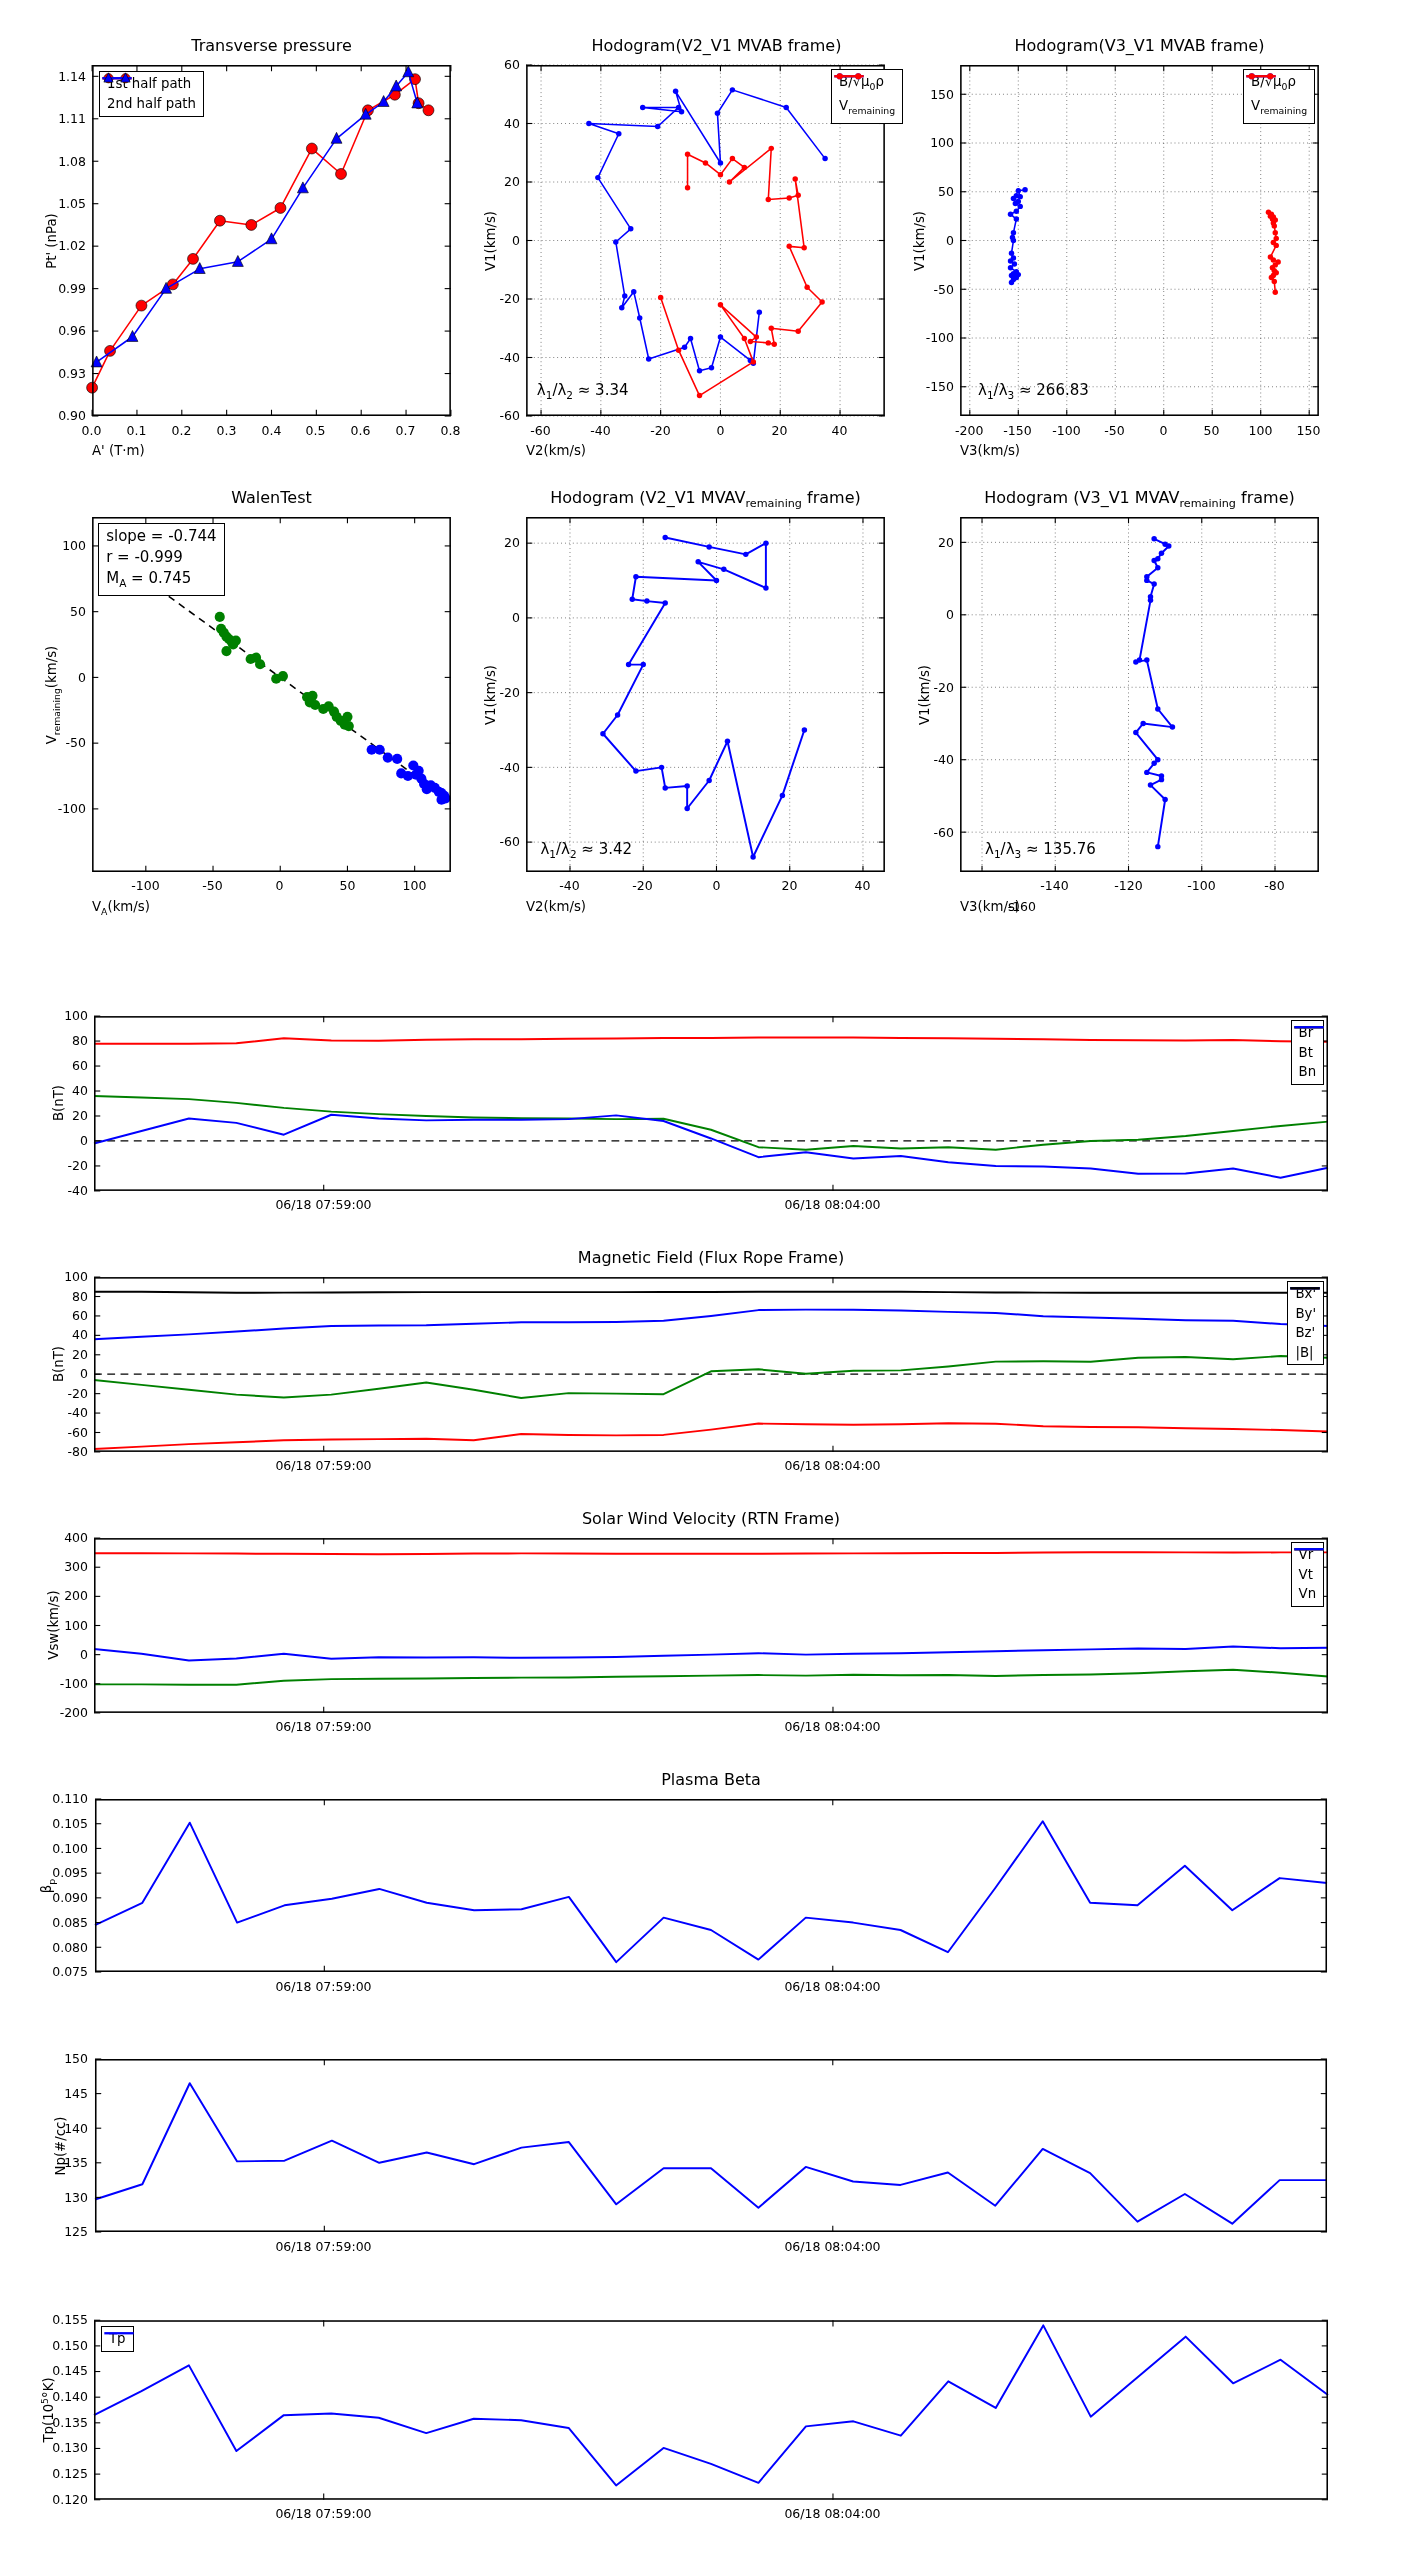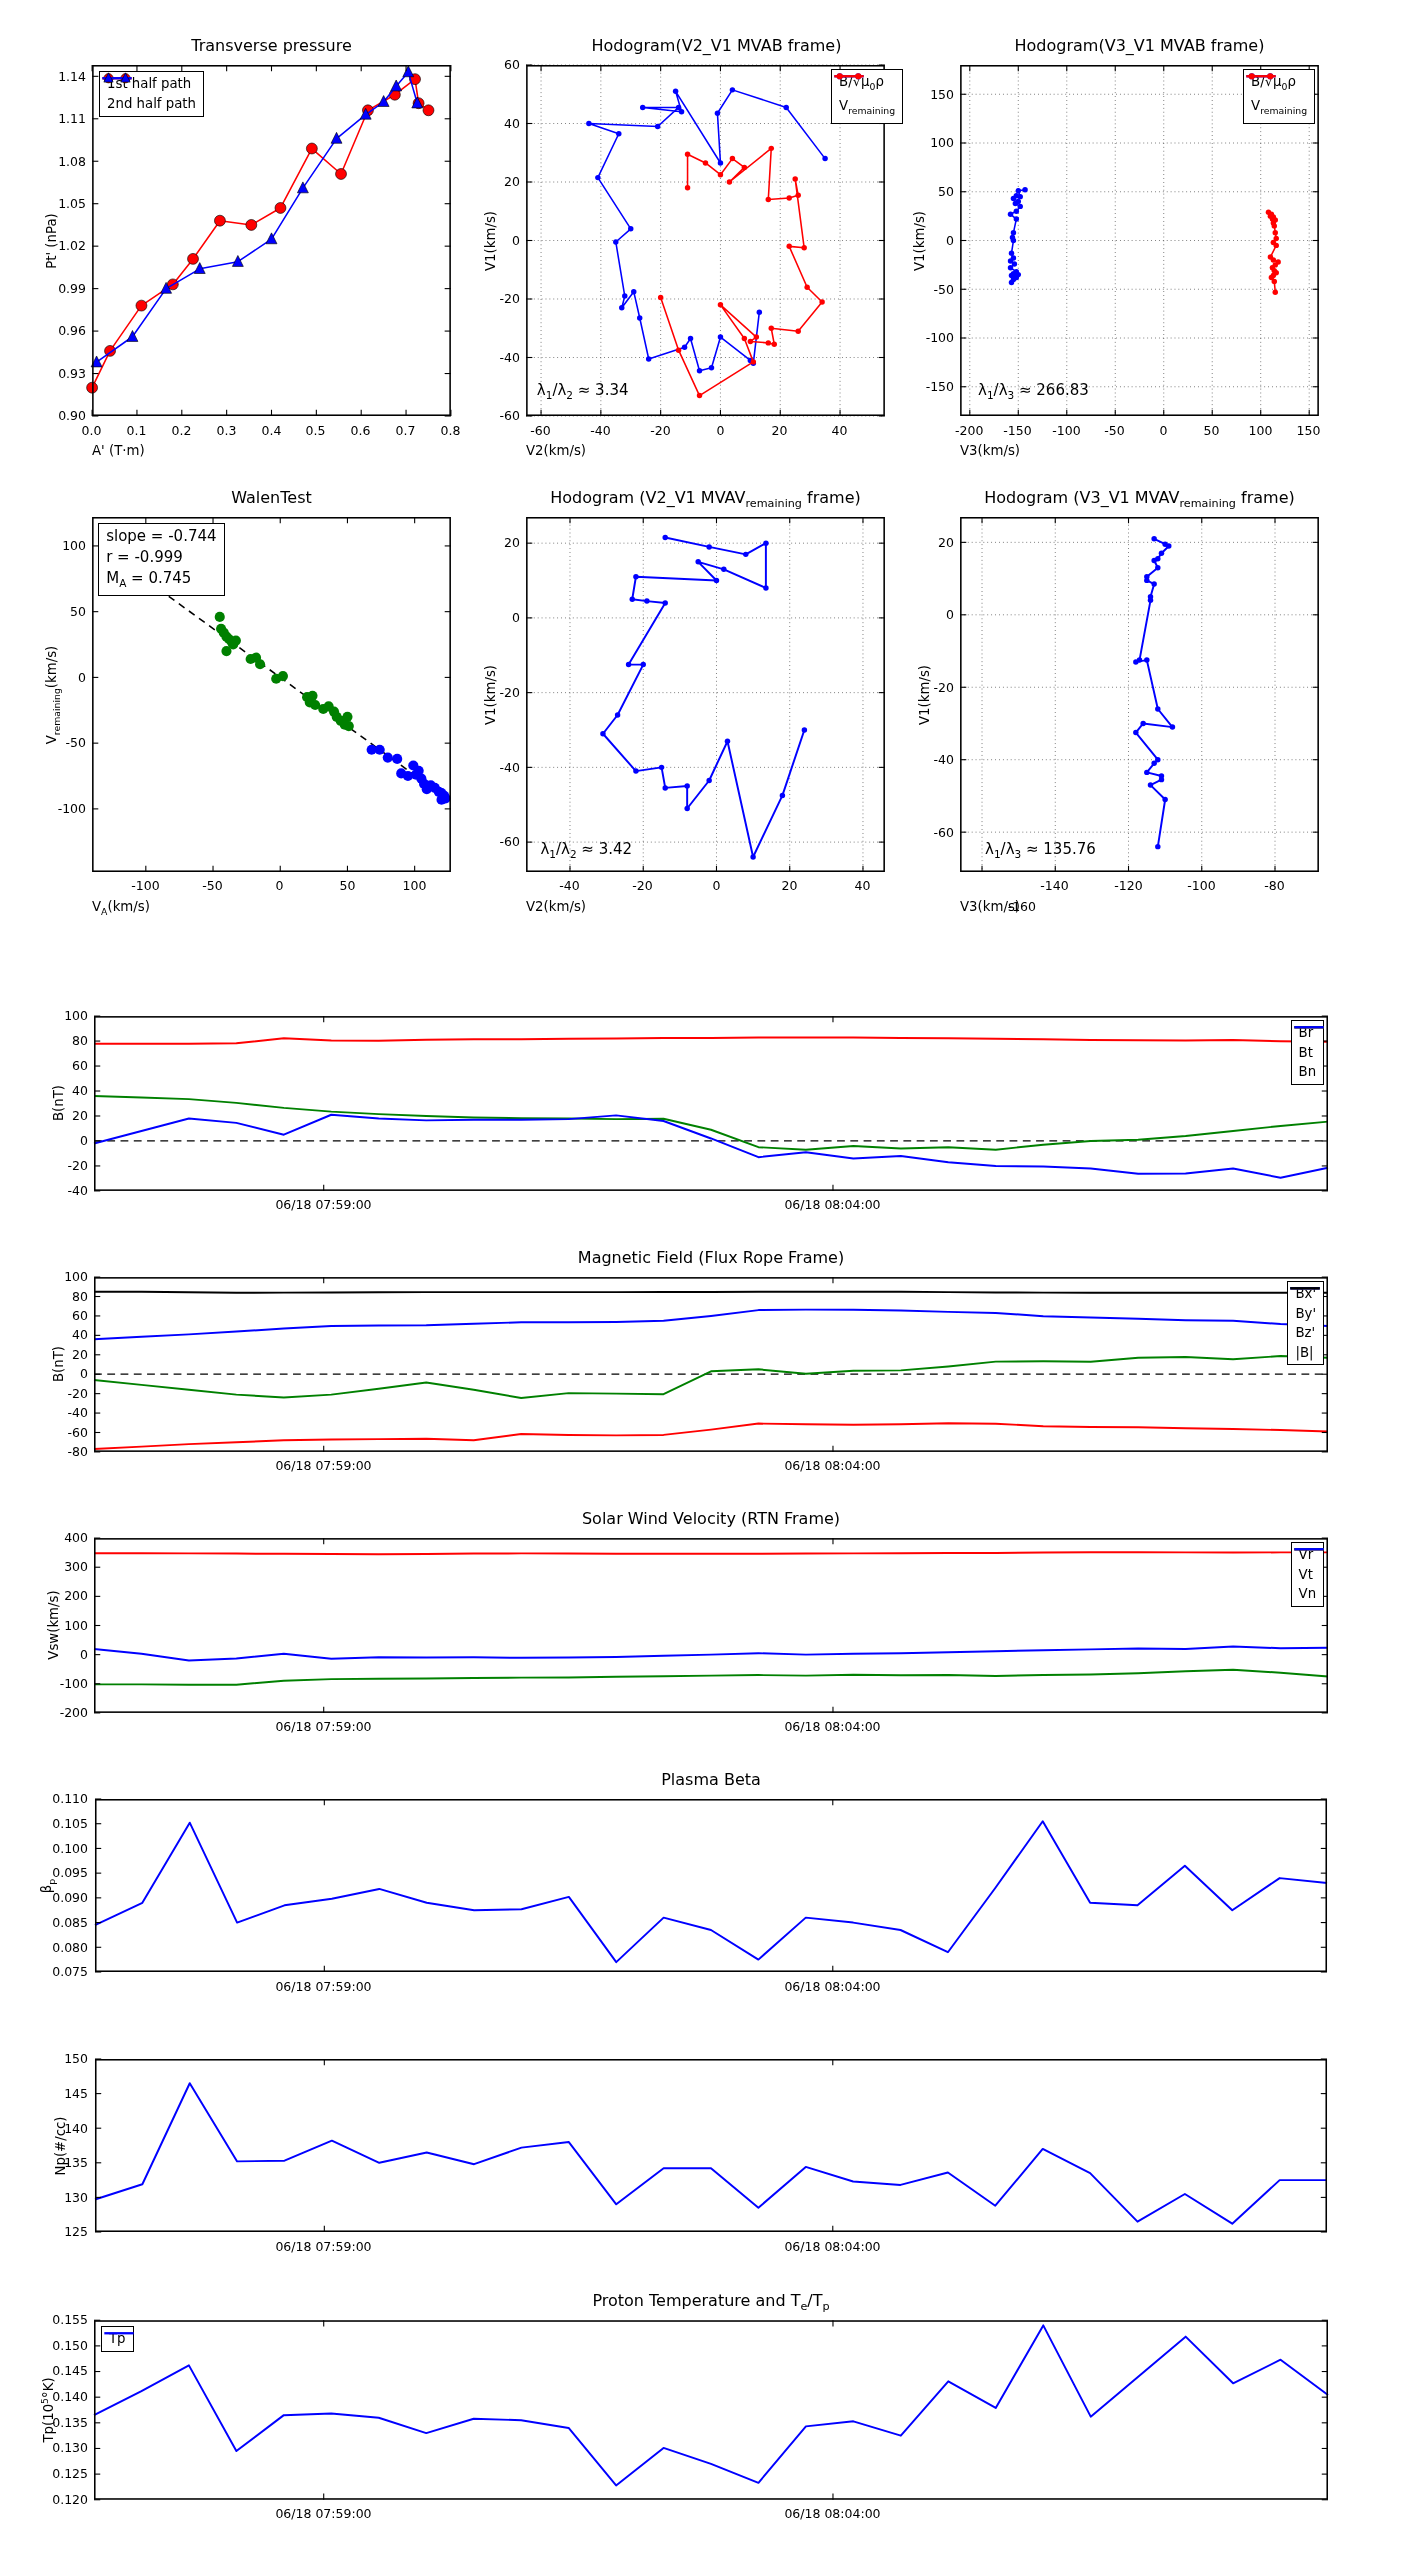--- a/index.html
+++ b/index.html
@@ -935,21 +935,20 @@
         <line x1="0" y1="98.57142857142847" x2="8" y2="98.57142857142847" stroke="#000" stroke-width="1.4"></line>
         <line x1="1581" y1="98.57142857142847" x2="1573" y2="98.57142857142847" stroke="#000" stroke-width="1.4"></line>
         <line x1="0" y1="65.71428571428575" x2="8" y2="65.71428571428575" stroke="#000" stroke-width="1.4"></line>
         <line x1="1581" y1="65.71428571428575" x2="1573" y2="65.71428571428575" stroke="#000" stroke-width="1.4"></line>
         <line x1="0" y1="32.85714285714289" x2="8" y2="32.85714285714289" stroke="#000" stroke-width="1.4"></line>
         <line x1="1581" y1="32.85714285714289" x2="1573" y2="32.85714285714289" stroke="#000" stroke-width="1.4"></line>
         <line x1="0" y1="0" x2="8" y2="0" stroke="#000" stroke-width="1.4"></line>
         <line x1="1581" y1="0" x2="1573" y2="0" stroke="#000" stroke-width="1.4"></line>
         <rect x="1" y="1" width="1579" height="228" fill="none" stroke="#000" stroke-width="2"></rect>
       </svg>
-      <div class="chart-title">Proton Temperature and T<sub>e</sub>/T<sub>p</sub></div>
       <div class="xtick" style="left: 230px; top: 186px;">06/18 07:59:00</div>
       <div class="xtick" style="left: 739px; top: 186px;">06/18 08:04:00</div>
       <div class="ytick" style="top: 172px;">0.120</div>
       <div class="ytick" style="top: 146px;">0.125</div>
       <div class="ytick" style="top: 120px;">0.130</div>
       <div class="ytick" style="top: 95px;">0.135</div>
       <div class="ytick" style="top: 69px;">0.140</div>
       <div class="ytick" style="top: 43px;">0.145</div>
       <div class="ytick" style="top: 18px;">0.150</div>
       <div class="ytick" style="top: -7.8px;">0.155</div>

